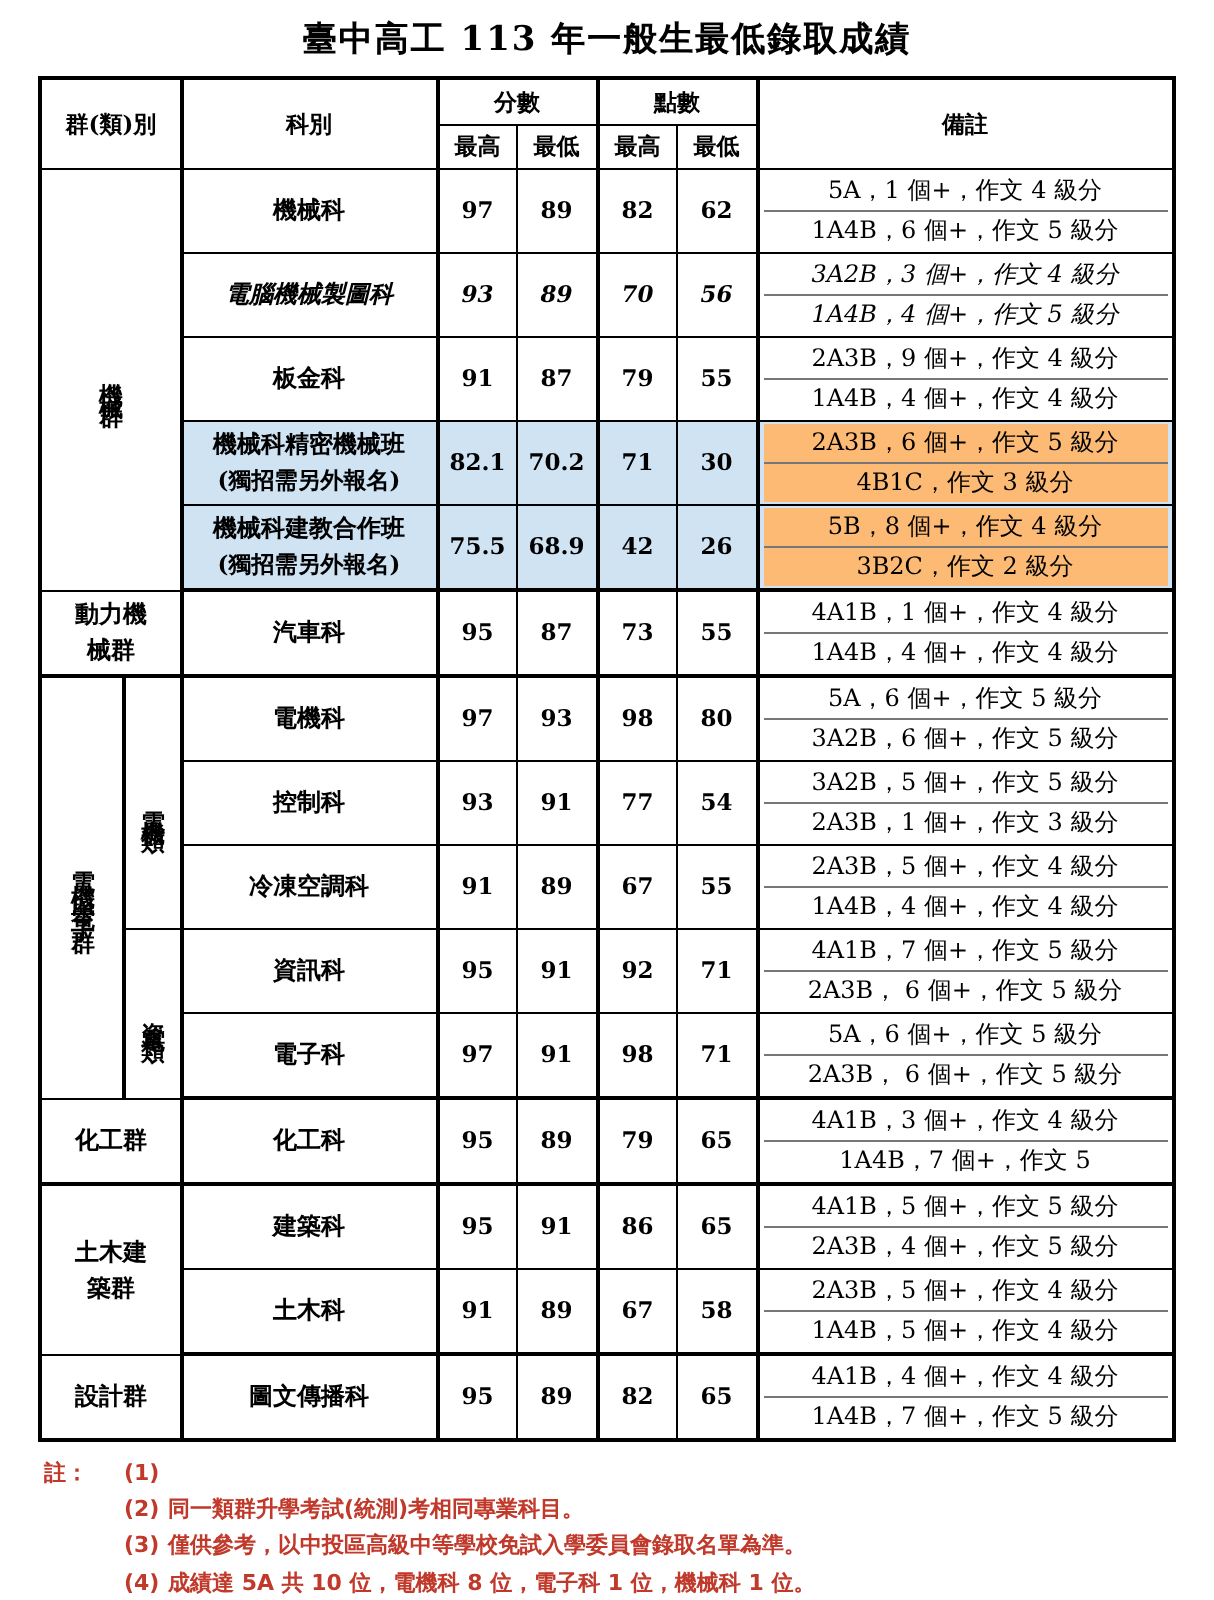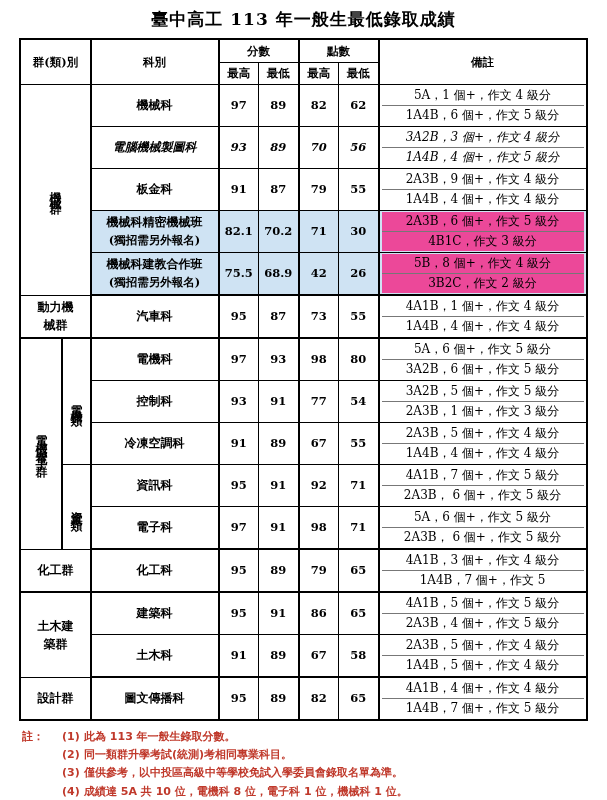--- a/index.html
+++ b/index.html
@@ -112,21 +112,21 @@
     font-weight: normal;
     font-family: "DejaVu Serif", "Liberation Serif", serif;
     white-space: nowrap;
     padding: 2px 0;
     text-align: right;
   }
   .remark-line + .remark-line {
     border-top: 1px solid #777;
   }
   tr.hl td { background: #cfe3f3; }
-  tr.hl .remark-line { background: #ec4899; }
+  tr.hl .remark-line { background: #fdba74; }
 
   .notes {
     margin: 9px 0 0 0;
     padding-left: 22px;
     color: #c0392b;
     font-family: "DejaVu Sans", "Liberation Sans", sans-serif;
     font-size: 11px;
     font-weight: bold;
   }
   .note-row {
@@ -443,21 +443,20 @@
             </div>
           </td>
         </tr>
       </tbody>
   </table>
 
   <div class="notes" id="notes" style="color: rgb(192, 57, 43);">
       <div class="note-row">
         <span class="note-lead">註：</span>
         <span class="note-idx">(1)</span>
-        <span class="note-txt">此為 113 年一般生錄取分數。</span>
       </div>
       <div class="note-row">
         <span class="note-lead"></span>
         <span class="note-idx">(2)</span>
         <span class="note-txt">同一類群升學考試(統測)考相同專業科目。</span>
       </div>
       <div class="note-row">
         <span class="note-lead"></span>
         <span class="note-idx">(3)</span>
         <span class="note-txt">僅供參考，以中投區高級中等學校免試入學委員會錄取名單為準。</span>

